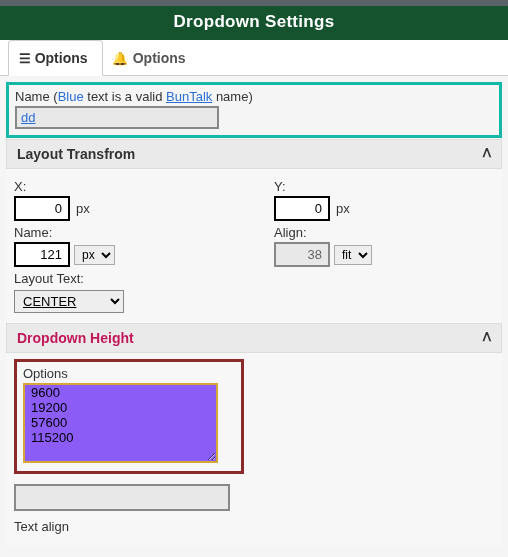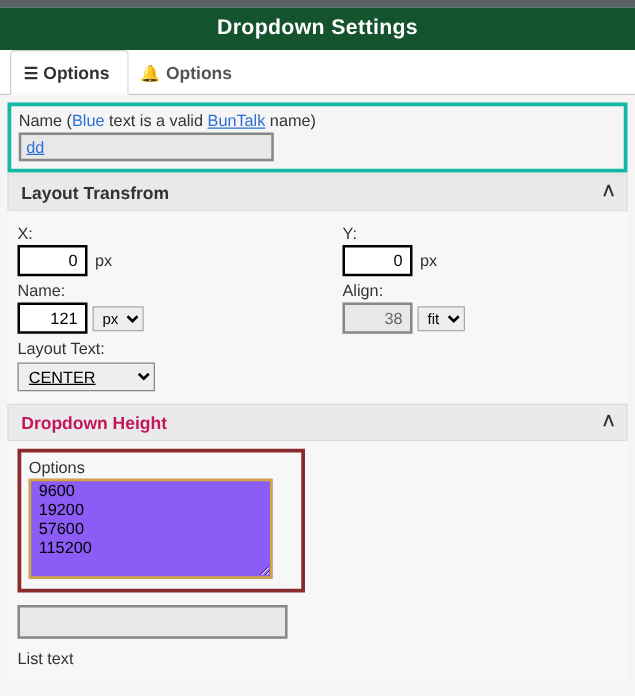--- a/index.html
+++ b/index.html
@@ -202,17 +202,17 @@
   <div class="section-content">
     <div class="opt-box">
       <div class="fieldlabel" style="margin-top:0">Options</div>
       <textarea class="opt-textarea" style="">9600
 19200
 57600
 115200</textarea>
     </div>
     <input class="disp-input" value="" style="">
     <div class="spacer"></div>
-    <div class="fieldlabel">List text</div>
+    <div class="fieldlabel">Text align</div>
     
   </div>
 
 </div>
 
 </body></html>

